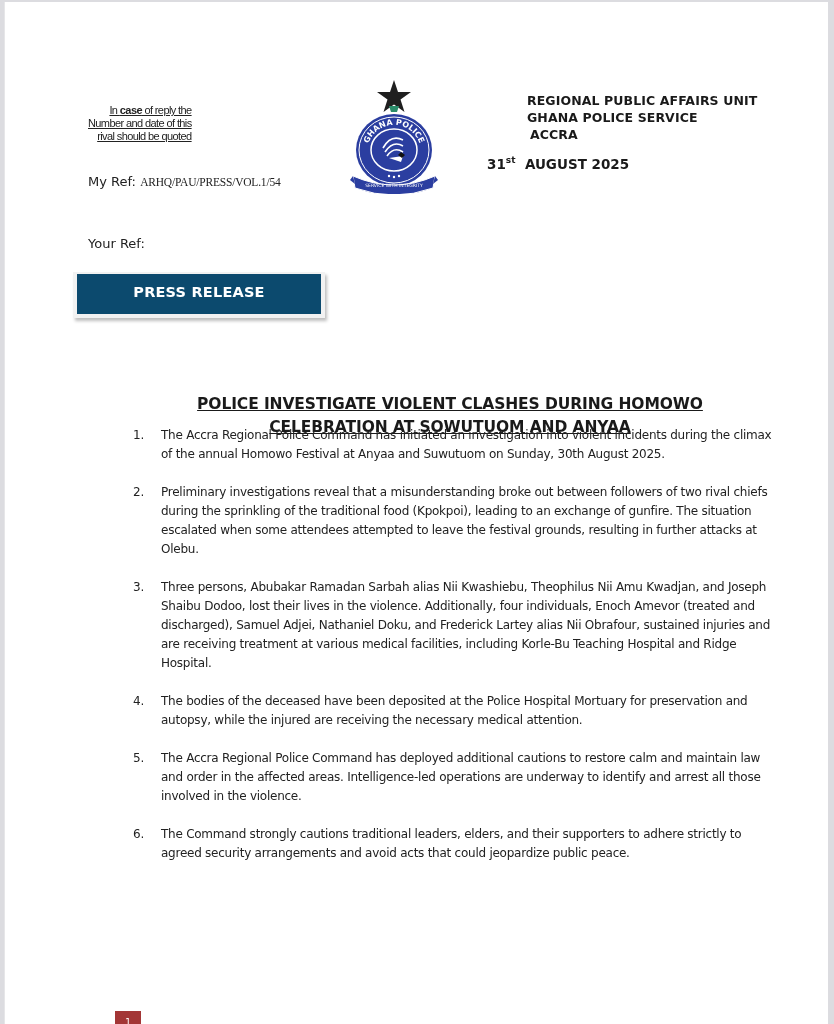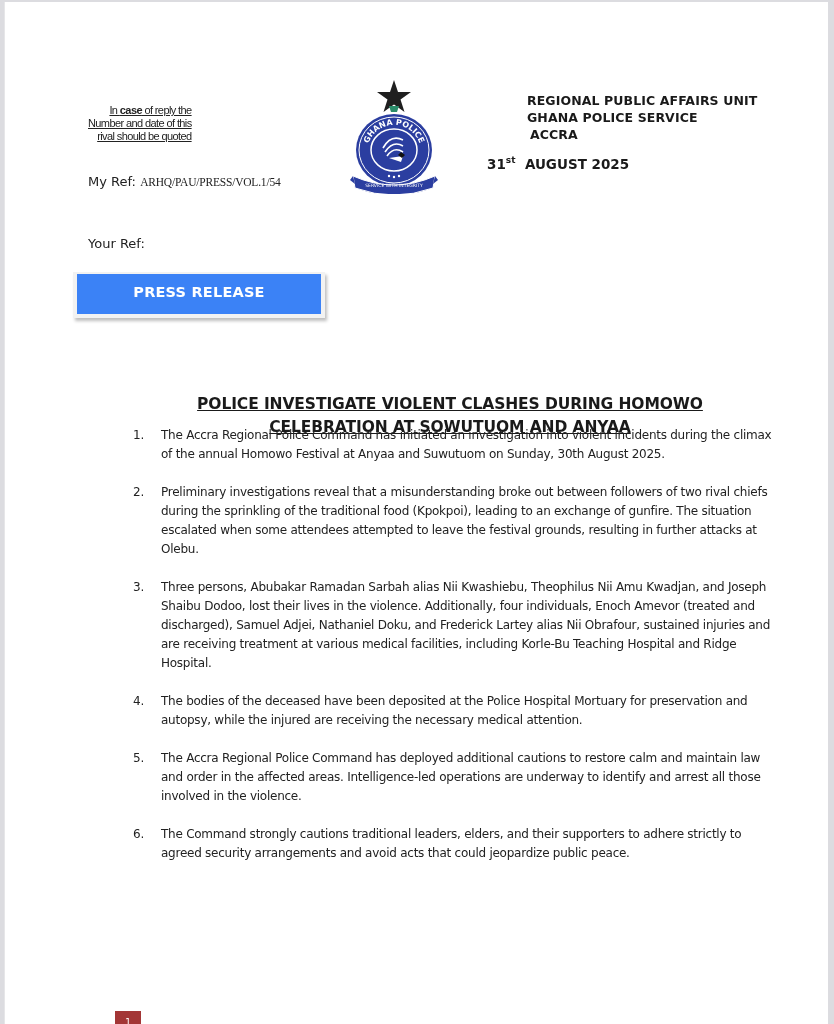--- a/index.html
+++ b/index.html
@@ -61,21 +61,21 @@
 
     .press-box {
       left: 68px; top: 270px;
       width: 252px; height: 46px;
       background: #f2f2f2;
       box-shadow: 2px 3px 3px rgba(0,0,0,0.25);
       padding: 2px 4px 4px 4px;
     }
     .press-inner {
       width: 100%; height: 100%;
-      background: #3b82f6;
+      background: #0c4a6e;
       color: #fff;
       font-weight: bold;
       font-size: 14.5px;
       text-align: center;
       line-height: 36px;
       letter-spacing: 0.2px;
     }
 
     .headline {
       left: 140px; top: 346px;

